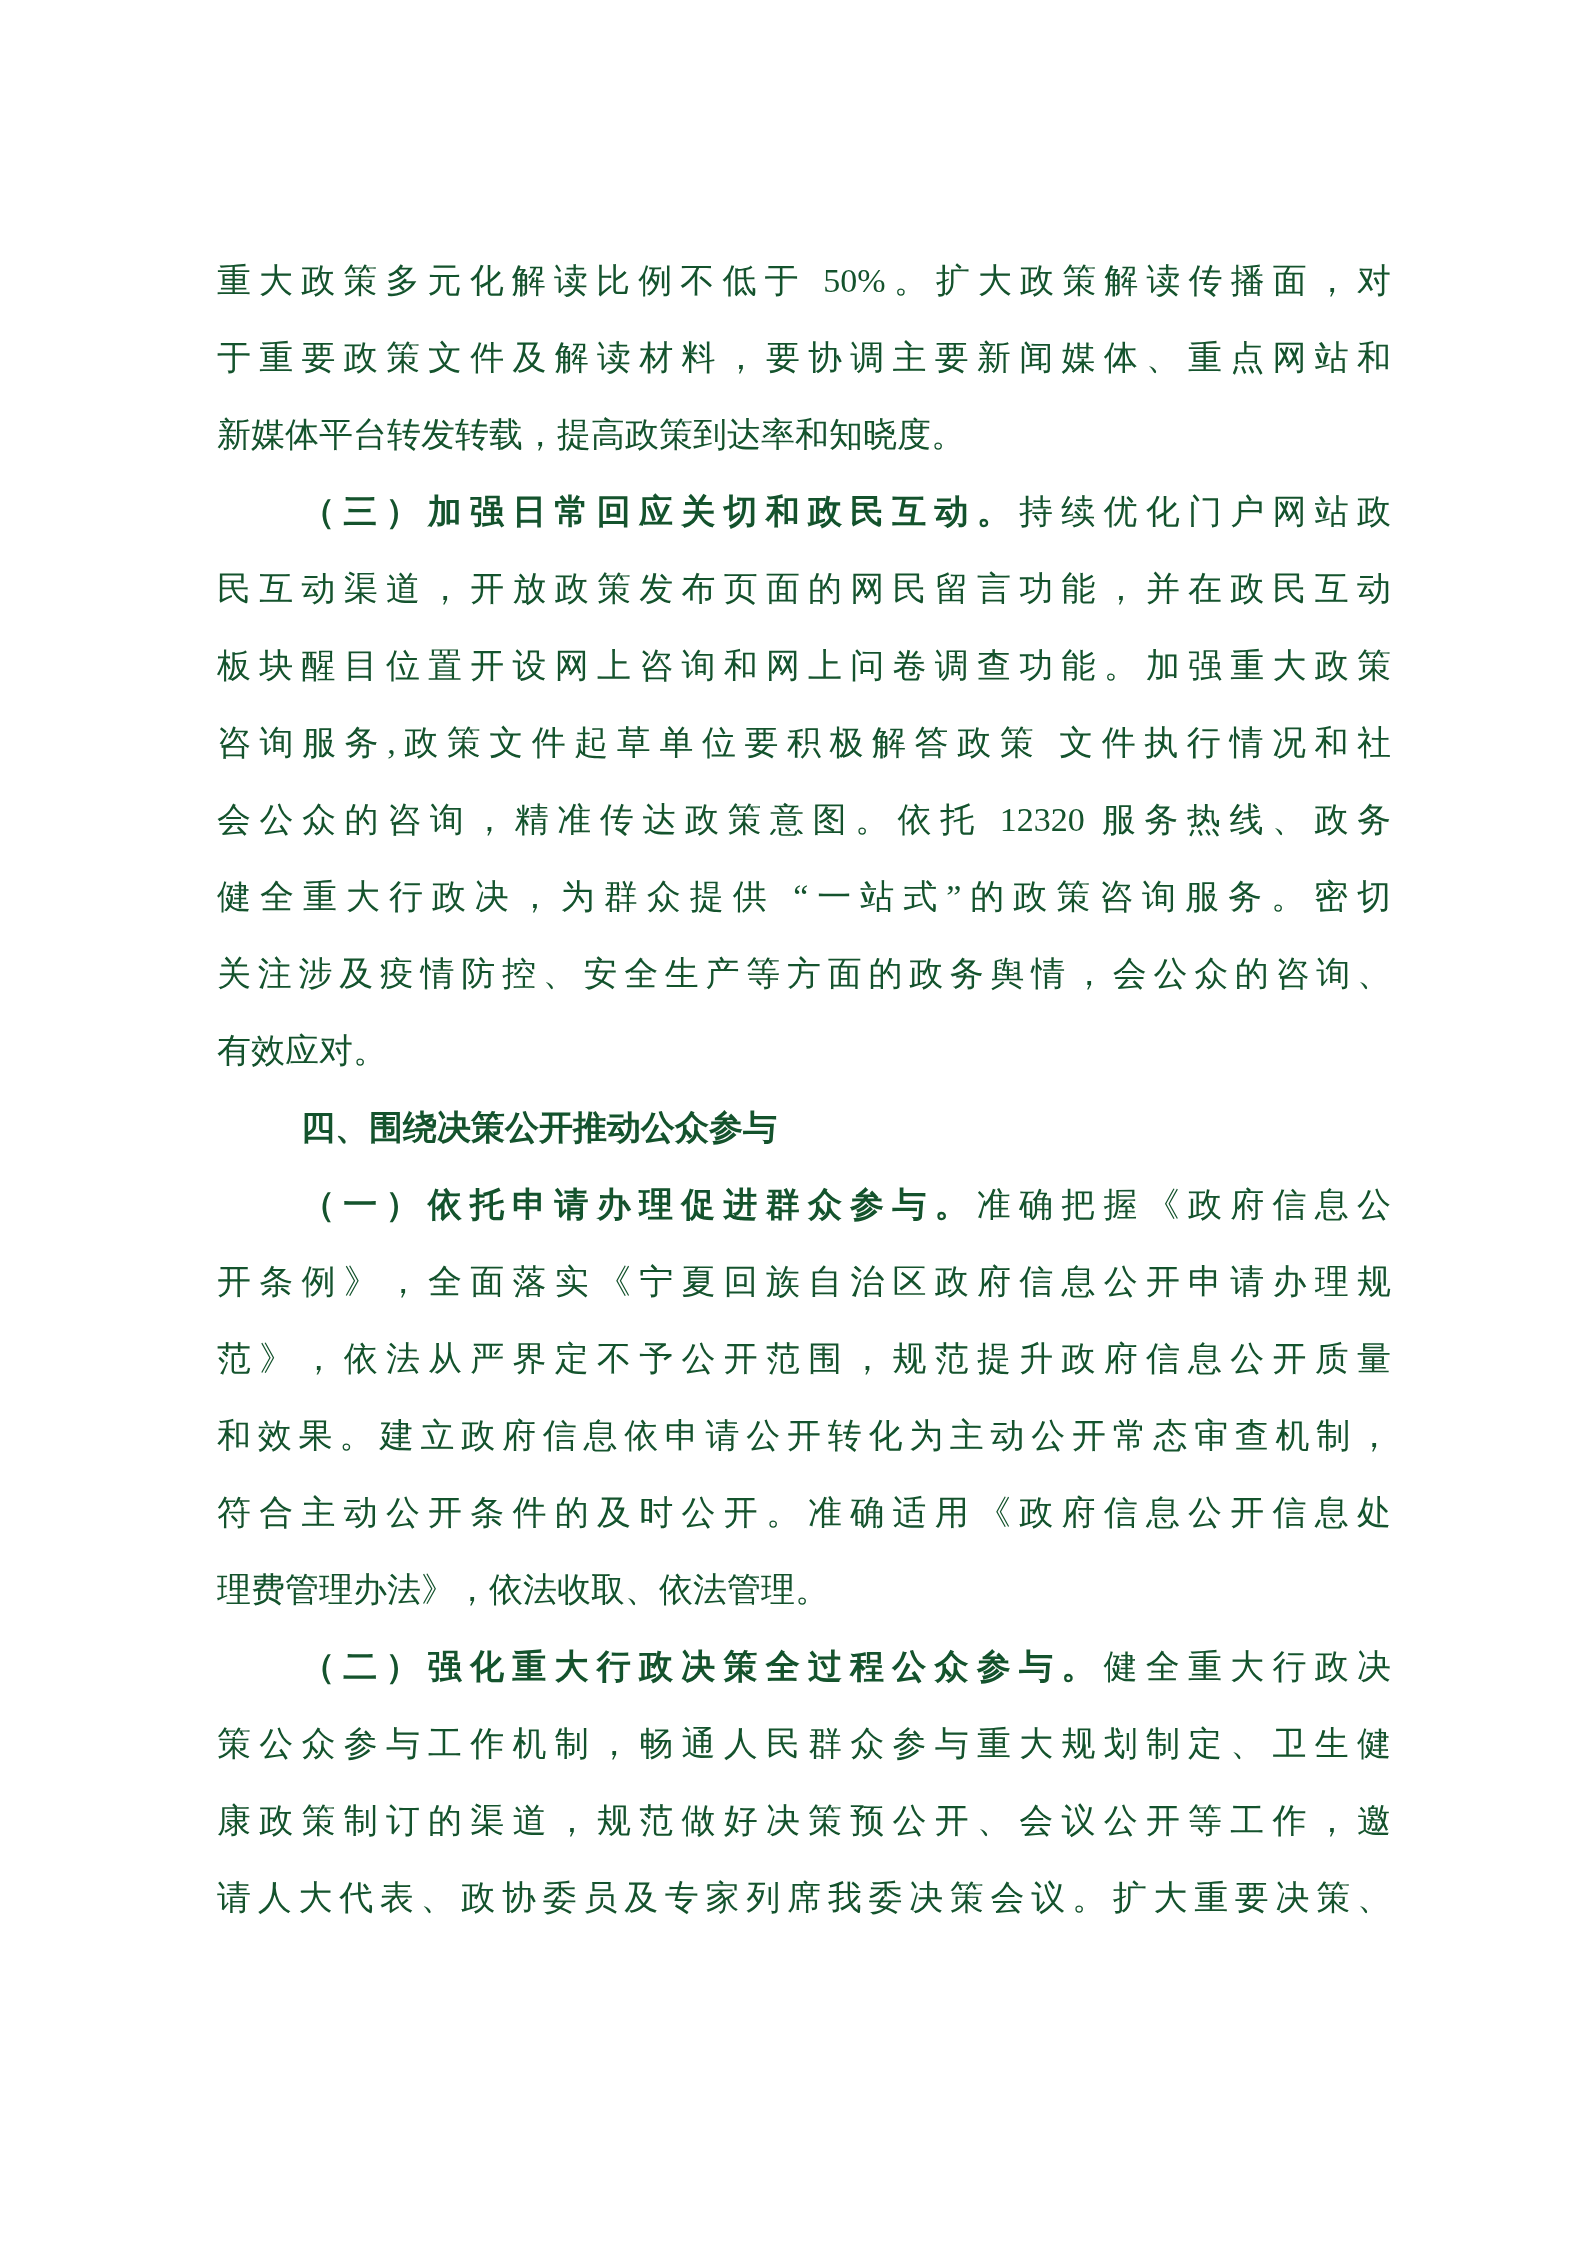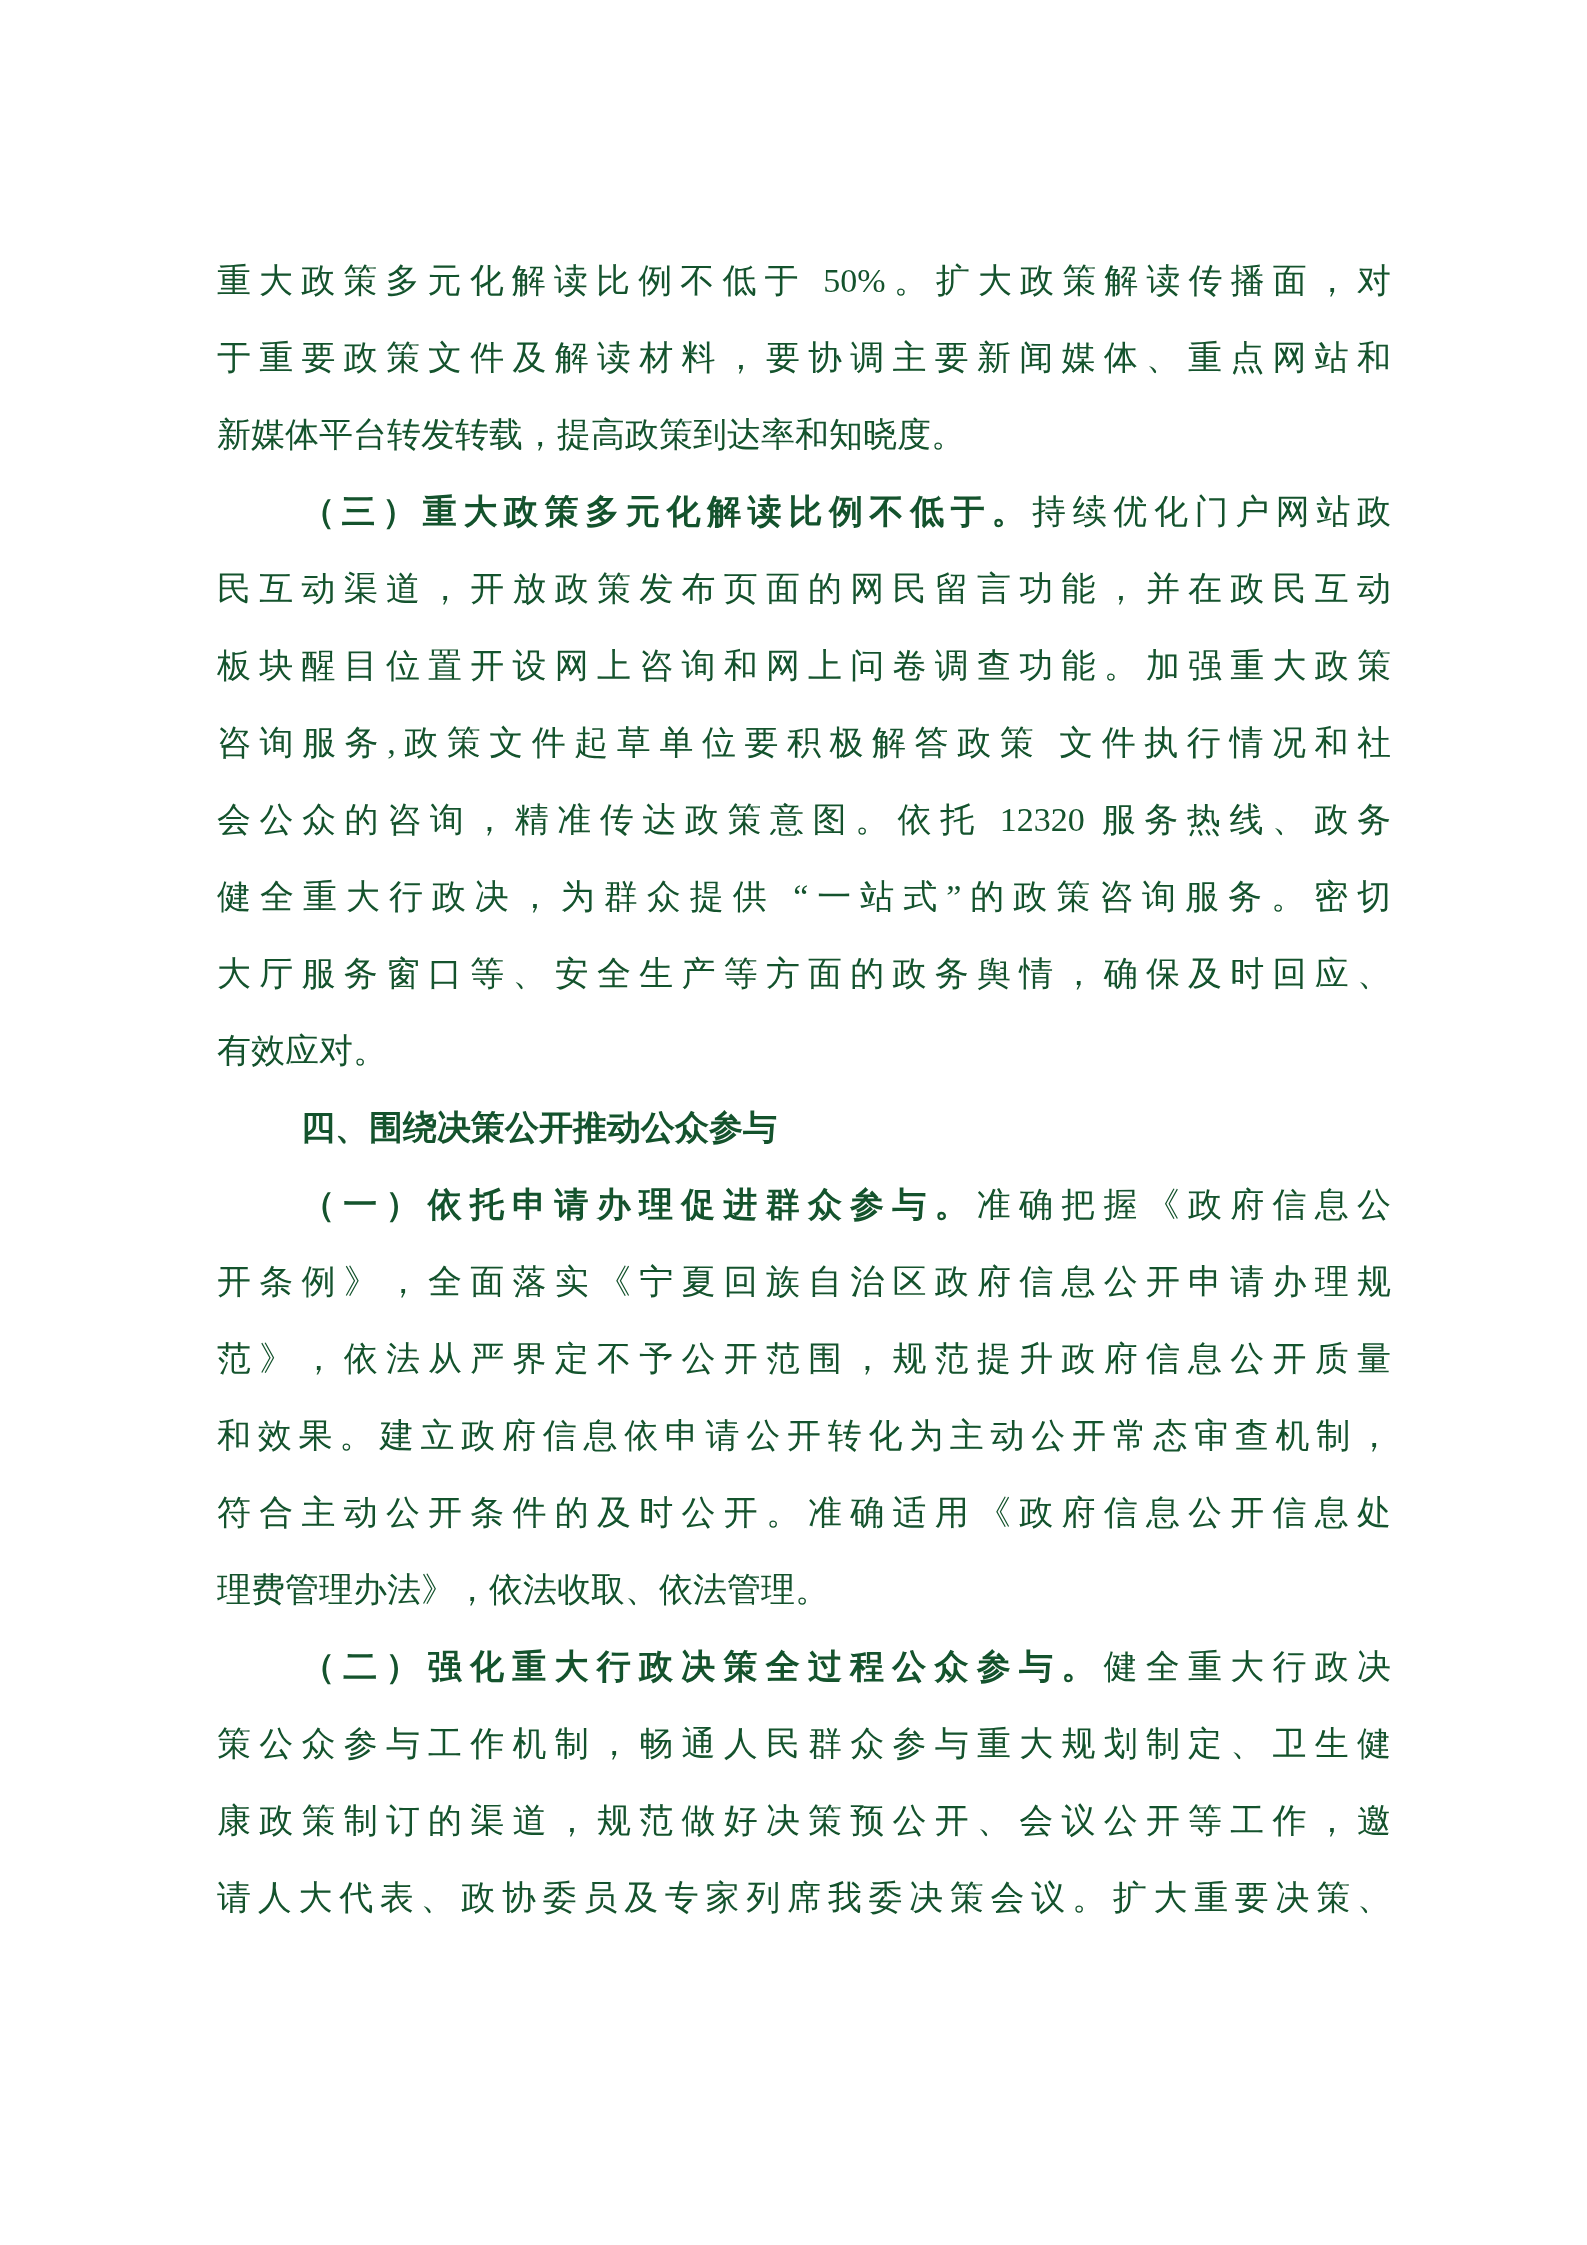--- a/index.html
+++ b/index.html
@@ -42,27 +42,27 @@
   }
 </style>
 </head>
 <body>
 
 <div class="page">
   <div class="content" id="doc-content">
       <div class="line"><span>重大政策多元化解读比例不低于 50%。扩大政策解读传播面，对</span></div>
       <div class="line"><span>于重要政策文件及解读材料，要协调主要新闻媒体、重点网站和</span></div>
       <div class="line no-stretch"><span>新媒体平台转发转载，提高政策到达率和知晓度。</span></div>
-      <div class="line indent"><span class="seg-bold">（三）重大政策多元化解读比例不低于。</span><span>持续优化门户网站政</span></div>
+      <div class="line indent"><span class="seg-bold">（三）加强日常回应关切和政民互动。</span><span>持续优化门户网站政</span></div>
       <div class="line"><span>民互动渠道，开放政策发布页面的网民留言功能，并在政民互动</span></div>
       <div class="line"><span>板块醒目位置开设网上咨询和网上问卷调查功能。加强重大政策</span></div>
       <div class="line"><span>咨询服务,政策文件起草单位要积极解答政策 文件执行情况和社</span></div>
       <div class="line"><span>会公众的咨询，精准传达政策意图。依托 12320 服务热线、政务</span></div>
       <div class="line"><span>健全重大行政决，为群众提供 “一站式”的政策咨询服务。密切</span></div>
-      <div class="line"><span>大厅服务窗口等、安全生产等方面的政务舆情，确保及时回应、</span></div>
+      <div class="line"><span>关注涉及疫情防控、安全生产等方面的政务舆情，会公众的咨询、</span></div>
       <div class="line no-stretch"><span>有效应对。</span></div>
       <div class="line no-stretch indent"><span class="seg-bold">四、围绕决策公开推动公众参与</span></div>
       <div class="line indent"><span class="seg-bold">（一）依托申请办理促进群众参与。</span><span>准确把握《政府信息公</span></div>
       <div class="line"><span>开条例》，全面落实《宁夏回族自治区政府信息公开申请办理规</span></div>
       <div class="line"><span>范》，依法从严界定不予公开范围，规范提升政府信息公开质量</span></div>
       <div class="line"><span>和效果。建立政府信息依申请公开转化为主动公开常态审查机制，</span></div>
       <div class="line"><span>符合主动公开条件的及时公开。准确适用《政府信息公开信息处</span></div>
       <div class="line no-stretch"><span>理费管理办法》，依法收取、依法管理。</span></div>
       <div class="line indent"><span class="seg-bold">（二）强化重大行政决策全过程公众参与。</span><span>健全重大行政决</span></div>
       <div class="line"><span>策公众参与工作机制，畅通人民群众参与重大规划制定、卫生健</span></div>

